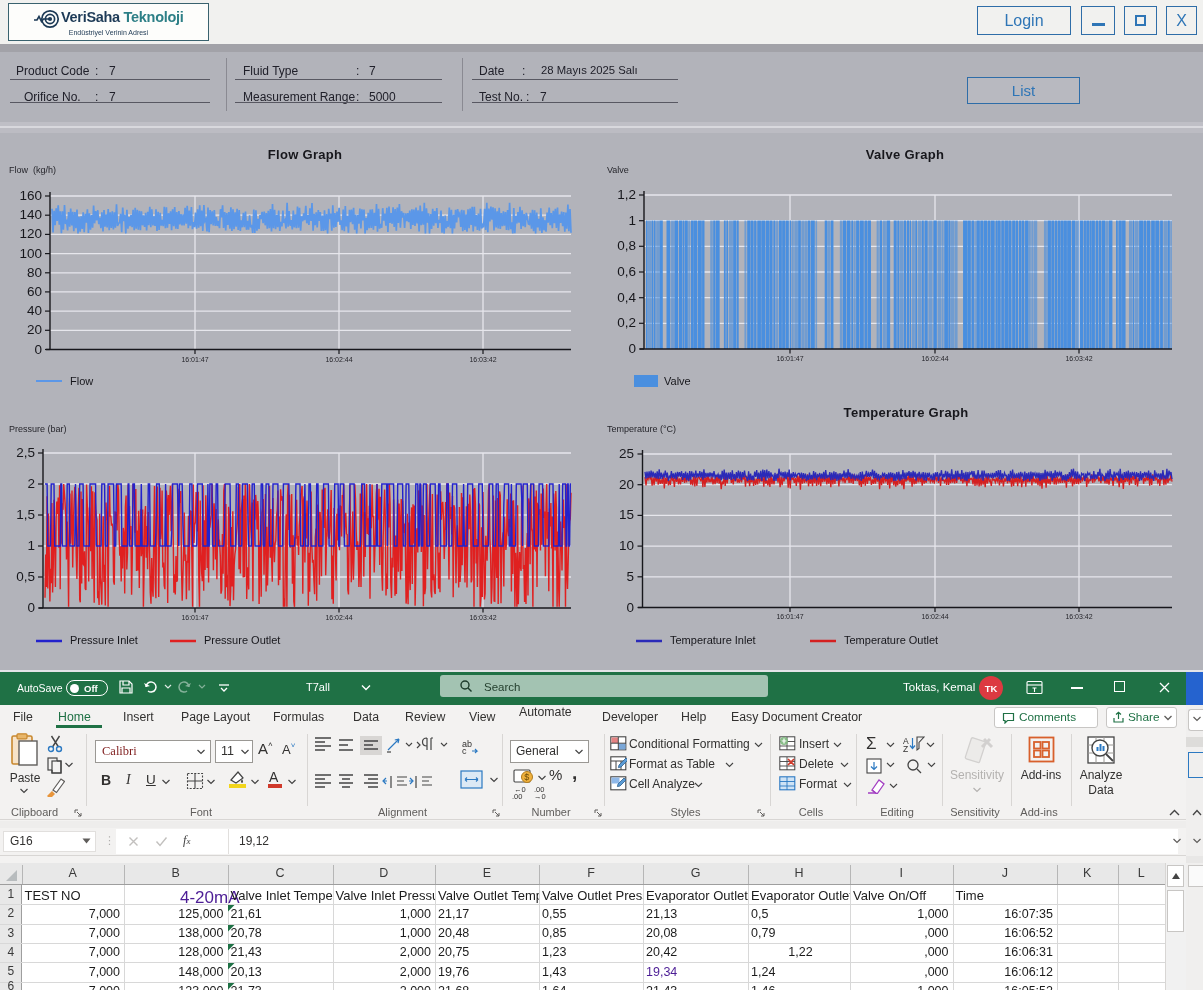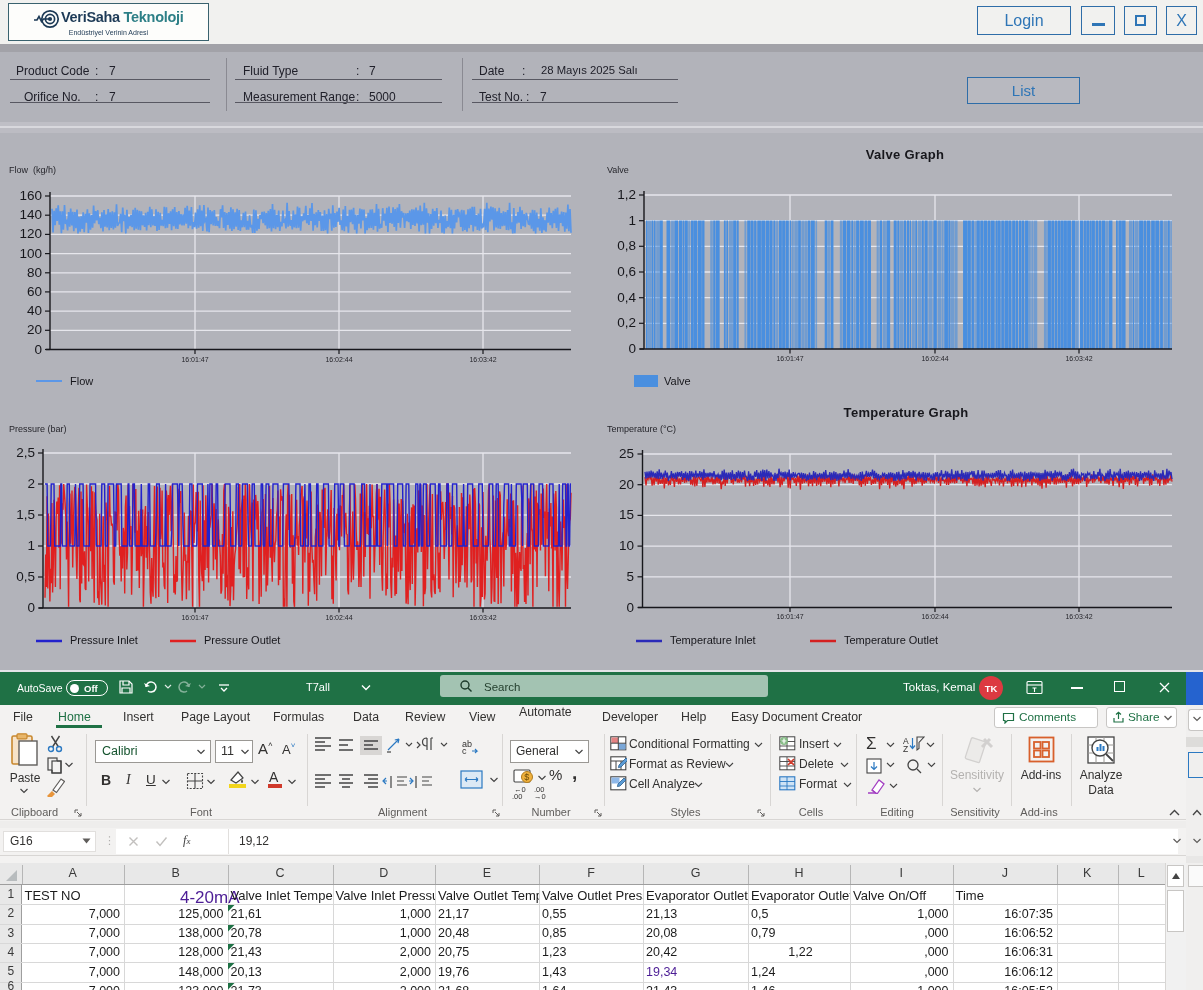--- a/index.html
+++ b/index.html
@@ -305,20 +305,21 @@
 <line x1="483" y1="608" x2="483" y2="612.5"></line>
 <line x1="790" y1="349" x2="790" y2="353.5"></line>
 <line x1="790" y1="607.5" x2="790" y2="612"></line>
 <line x1="935" y1="349" x2="935" y2="353.5"></line>
 <line x1="935" y1="607.5" x2="935" y2="612"></line>
 <line x1="1079" y1="349" x2="1079" y2="353.5"></line>
 <line x1="1079" y1="607.5" x2="1079" y2="612"></line>
 </g>
 </svg>
 
+<div class="ctitle" style="left:0;top:147px;width:610px;text-align:center;">Flow Graph</div>
 <div class="ctitle" style="left:600px;top:147px;width:610px;text-align:center;">Valve Graph</div>
 <div class="ctitle" style="left:600px;top:405px;width:612px;text-align:center;">Temperature Graph</div>
 <div class="cylab" style="left:9px;top:165px;">Flow&nbsp;&nbsp;(kg/h)</div>
 <div class="cylab" style="left:607px;top:165px;">Valve</div>
 <div class="cylab" style="left:9px;top:424px;">Pressure (bar)</div>
 <div class="cylab" style="left:607px;top:424px;">Temperature (°C)</div>
 <div class="cnum" style="left:0px;top:342px;width:42px;">0</div>
 <div class="cnum" style="left:0px;top:322px;width:42px;">20</div>
 <div class="cnum" style="left:0px;top:303px;width:42px;">40</div>
 <div class="cnum" style="left:0px;top:284px;width:42px;">60</div>
@@ -518,21 +519,21 @@
 </svg>
 <svg class="abs" style="left:64px;top:762px" width="10" height="7" viewBox="0 0 10 7" stroke="#444" fill="none">
       <path d="M1.5 1 l3.5 3.5 3.5-3.5" stroke-width="1.2"></path>
     </svg>
 <svg class="abs" style="left:46px;top:778px" width="19" height="19" viewBox="0 0 19 19">
  <path d="M1 18 l5-5 3 3 -5 5 z" fill="#e8953c"></path>
  <path d="M7 12 L15 1 l3.5 2.5 -8 11 z" fill="#fdfdfd" stroke="#5f5d5b" stroke-width="1.2"></path>
 </svg>
 
 <div class="abs" style="left:95px;top:740px;width:116px;height:23px;background:#fff;border:1px solid #9a9894;"></div>
-<div class="abs" style="left:102px;top:744px;font-size:12.5px;color:#14532d;">Calibri</div>
+<div class="abs" style="left:102px;top:744px;font-size:12.5px;color:#7f1d1d;font-family:Liberation Serif, serif;">Calibri</div>
 <svg class="abs" style="left:196px;top:749px" width="10" height="7" viewBox="0 0 10 7" stroke="#444" fill="none">
       <path d="M1.5 1 l3.5 3.5 3.5-3.5" stroke-width="1.2"></path>
     </svg>
 <div class="abs" style="left:215px;top:740px;width:38px;height:23px;background:#fff;border:1px solid #9a9894;"></div>
 <div class="abs" style="left:221px;top:744px;font-size:12.5px;color:#323130;">11</div>
 <svg class="abs" style="left:240px;top:749px" width="10" height="7" viewBox="0 0 10 7" stroke="#444" fill="none">
       <path d="M1.5 1 l3.5 3.5 3.5-3.5" stroke-width="1.2"></path>
     </svg>
 <div class="abs" style="left:258px;top:740px;font-size:15px;color:#323130;">A<span style="font-size:8px;vertical-align:7px;">˄</span></div>
 <div class="abs" style="left:282px;top:741px;font-size:13px;color:#323130;">A<span style="font-size:8px;vertical-align:6px;color:#2b79c2;">˅</span></div>
@@ -638,21 +639,21 @@
 </svg>
 <div class="abs" style="left:629px;top:737px;font-size:12px;color:#323130;">Conditional Formatting</div>
 <svg class="abs" style="left:754px;top:742px" width="9" height="6" viewBox="0 0 9 6" stroke="#444" fill="none">
       <path d="M1 1 l3.5 3.5 3.5-3.5" stroke-width="1.1"></path>
     </svg>
 <svg class="abs" style="left:610px;top:756px" width="17" height="15" viewBox="0 0 17 15">
  <rect x="0.8" y="0.8" width="15" height="13" fill="#fff" stroke="#444" stroke-width="1.1"></rect>
  <path d="M1 5 h15 M6 5 v9 M11 5 v9" stroke="#444" stroke-width="1"></path>
  <path d="M9 9 l7-7 2 2 -7 7 -2.6 0.6 z" fill="#5b9bd5" stroke="#2b5f8f" stroke-width="0.8"></path>
 </svg>
-<div class="abs" style="left:629px;top:757px;font-size:12px;color:#323130;">Format as Review</div>
+<div class="abs" style="left:629px;top:757px;font-size:12px;color:#323130;">Format as Table</div>
 <svg class="abs" style="left:725px;top:762px" width="9" height="6" viewBox="0 0 9 6" stroke="#444" fill="none">
       <path d="M1 1 l3.5 3.5 3.5-3.5" stroke-width="1.1"></path>
     </svg>
 <svg class="abs" style="left:610px;top:776px" width="17" height="15" viewBox="0 0 17 15">
  <rect x="0.8" y="0.8" width="15" height="13" fill="#fff" stroke="#444" stroke-width="1.1"></rect>
  <rect x="1.5" y="1.5" width="8" height="6" fill="#8fb8e8"></rect>
  <path d="M8 8 l6-6 2 2 -6 6 -2.6 0.6 z" fill="#5b9bd5" stroke="#2b5f8f" stroke-width="0.8"></path>
 </svg>
 <div class="abs" style="left:629px;top:777px;font-size:12px;color:#323130;">Cell Analyze</div>
 <svg class="abs" style="left:694px;top:782px" width="9" height="6" viewBox="0 0 9 6" stroke="#444" fill="none">

